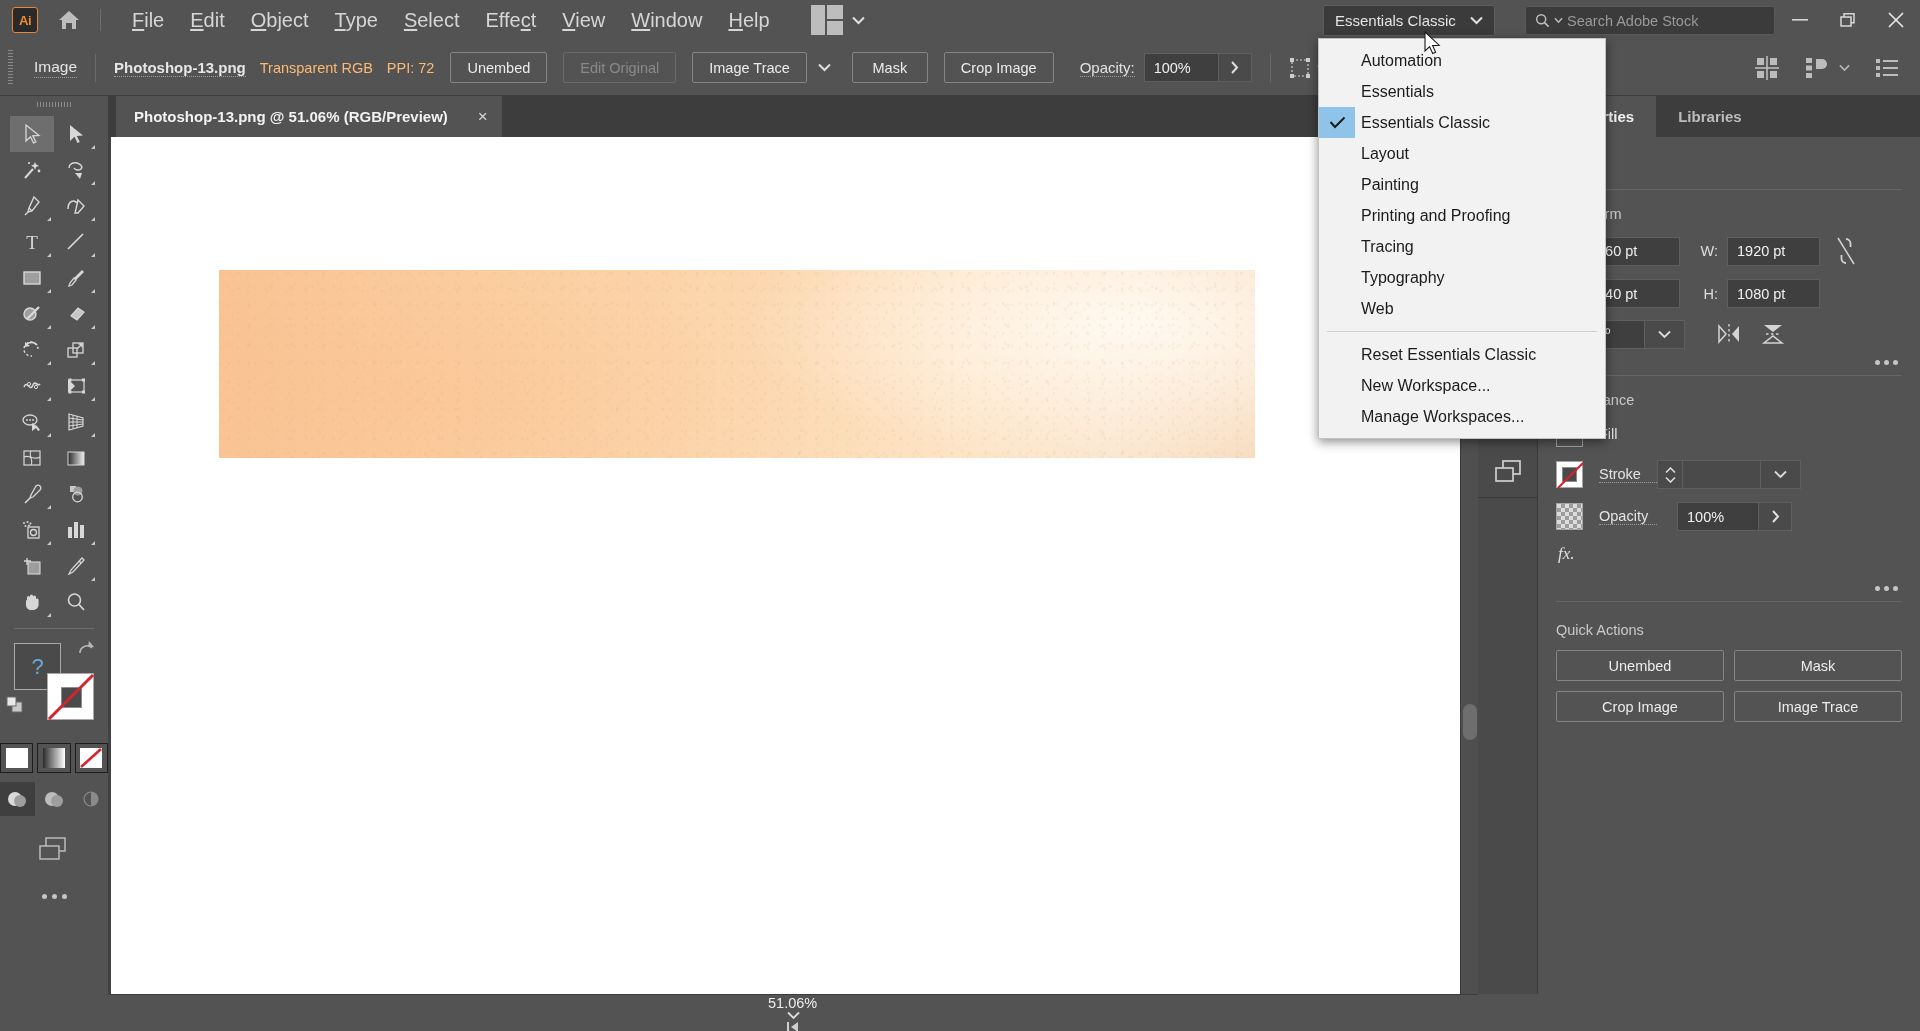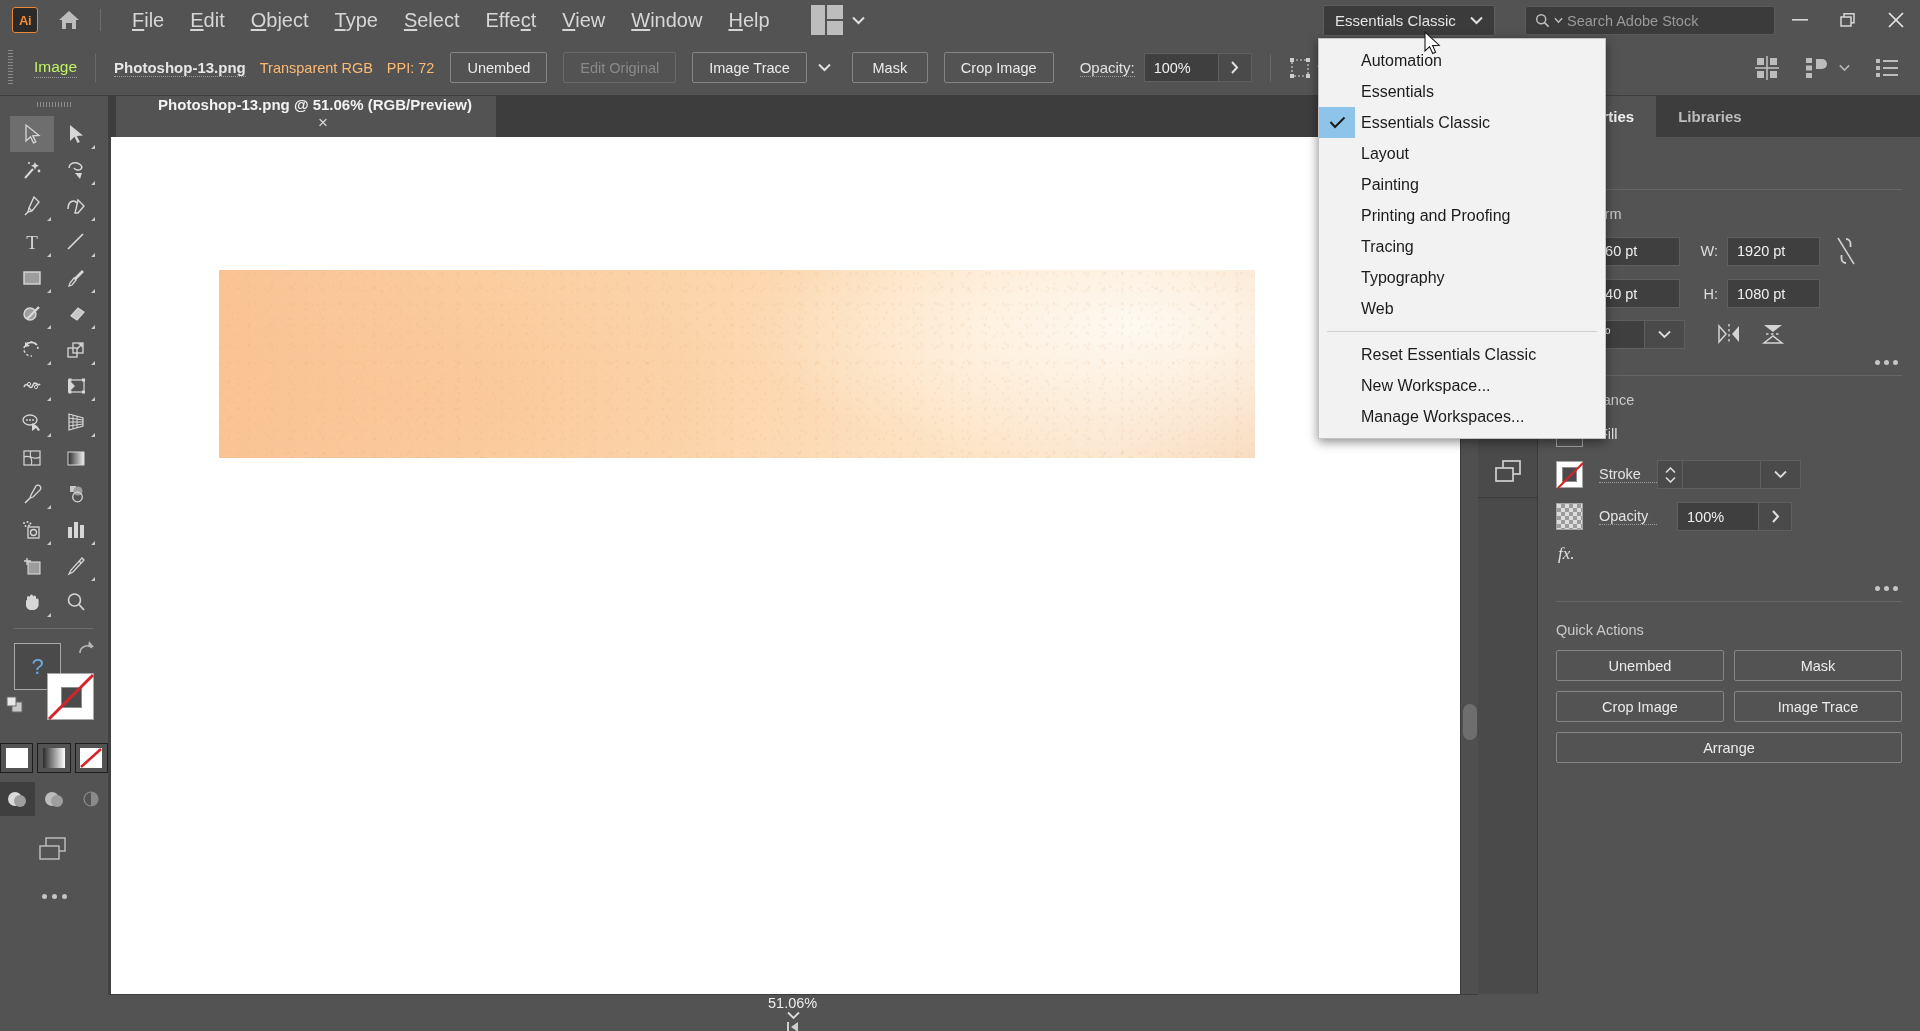--- a/index.html
+++ b/index.html
@@ -51,21 +51,21 @@
 
   
   .ctrlbar{
     position:absolute;left:0;top:40px;width:1920px;height:56px;
     background:#535353;border-bottom:1px solid #3d3d3d;
     display:flex;align-items:center;
   }
   .grip{width:8px;height:36px;margin-left:6px;
     background-image:repeating-linear-gradient(to bottom,#8a8a8a 0 1px,transparent 1px 3px);
     background-size:5px 100%;background-repeat:no-repeat;background-position:center;}
-  .cb-label{color:#bef264;font-size:15.5px;margin-left:20px;border-bottom:1px dotted #9d9d9d;padding-bottom:1px;}
+  .cb-label{color:#e5e5e5;font-size:15.5px;margin-left:20px;border-bottom:1px dotted #9d9d9d;padding-bottom:1px;}
   .cb-div{width:1px;height:28px;background:#6a6a6a;margin:0 18px;}
   .cb-file{color:#e6e6e6;font-size:15px;font-weight:600;border-bottom:1px dotted #9d9d9d;}
   .cb-meta{color:#fdba74;font-size:14.5px;margin-left:14px;}
   .cb-btn{
     height:31px;min-width:76px;padding:0 16px;background:#535353;border:1px solid #858585;
     border-radius:2px;color:#ececec;font-size:14.5px;display:flex;align-items:center;justify-content:center;
     margin-left:16px;cursor:default;font-family:"Liberation Sans",sans-serif;
   }
   .cb-btn.disabled{color:#8a8a8a;border-color:#6a6a6a;}
   .cb-caret{margin-left:6px;display:flex;align-items:center;padding:0 5px;cursor:default;}
@@ -113,21 +113,21 @@
   .screenmode{display:flex;justify-content:center;margin-top:18px;}
   .tb-dots{display:flex;justify-content:center;gap:5px;margin-top:30px;}
   .tb-dots i{width:5px;height:5px;border-radius:50%;background:#c5c5c5;}
 
   
   .tabstrip{
     position:absolute;left:108px;top:96px;width:1370px;height:41px;background:#3d3d3d;
   }
   .doctab{
     position:absolute;left:8px;top:0;height:41px;background:#535353;
-    display:flex;align-items:center;padding:0 0 0 18px;min-width:380px;flex-direction:column;
+    display:flex;align-items:center;padding:0 0 0 18px;min-width:380px;
   }
   .doctab .t{color:#f2f2f2;font-size:15px;font-weight:bold;}
   .doctab .x{margin-left:30px;margin-right:14px;color:#d9d9d9;font-size:17px;cursor:default;}
 
   .canvaswrap{
     position:absolute;left:108px;top:137px;width:1370px;height:857px;background:#424242;
   }
   .canvas-white{
     position:absolute;left:3px;top:0;width:1350px;height:857px;background:#ffffff;
   }
@@ -929,21 +929,20 @@
           <i></i>
         </div>
       <div class="p-divline"></div>
 
       <div class="qa-title">Quick Actions</div>
       <div class="qa-grid">
         <div class="qa-btn">Unembed</div>
         <div class="qa-btn">Mask</div>
         <div class="qa-btn">Crop Image</div>
         <div class="qa-btn">Image Trace</div>
-        <div class="qa-btn qa-full">Arrange</div>
       </div>
     </div>
   </div>
 
   <div class="wsmenu">
     <div class="wsitem">
       <span>Automation</span>
     </div>
     <div class="wsitem">
       <span>Essentials</span>

